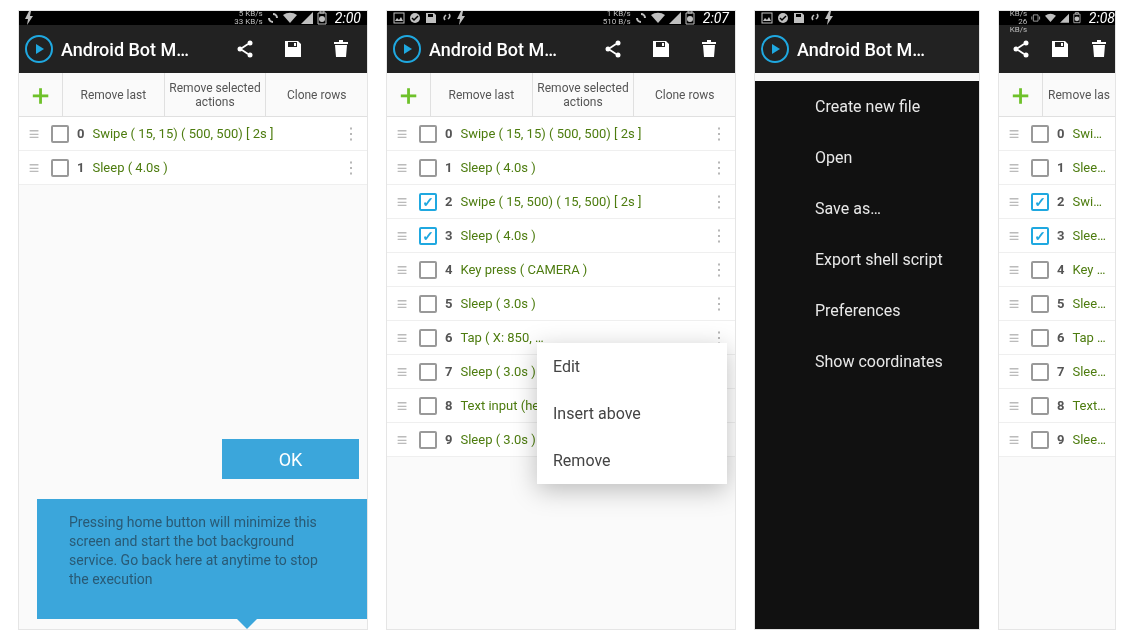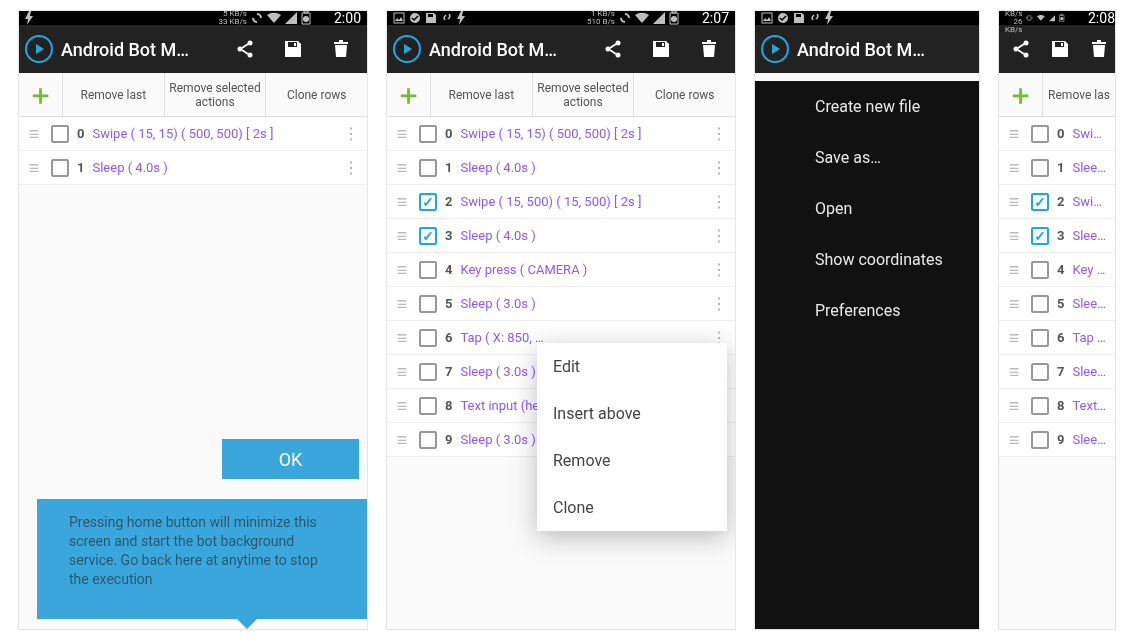--- a/index.html
+++ b/index.html
@@ -31,21 +31,21 @@
     color: #bfbfbf;
     font-size: 10px;
     display: flex;
     align-items: center;
     justify-content: flex-end;
     padding: 0 6px;
     gap: 4px;
   }
   .status-bar .left { flex: 1; display: flex; align-items: center; gap: 4px; }
   .status-bar .kb { font-size: 8px; line-height: 8px; text-align: right; }
-  .status-bar .clock-time { font-size: 14px; color: #fff; margin-left: 19px; }
+  .status-bar .clock-time { font-size: 14px; color: #fff; margin-left: 4px; font-style: italic; }
   .status-bar svg { display:block; }
 
   
   .app-bar {
     background: #222;
     height: 48px;
     display: flex;
     align-items: center;
     padding: 0 6px;
     gap: 8px;
@@ -101,21 +101,21 @@
     display:flex; align-items:center; justify-content:center; cursor:pointer;
     flex-shrink:0;
   }
   .cb.checked {
     border-color:#1fa8e0;
   }
   .cb.checked::after {
     content:"✓"; color:#1fa8e0; font-size:14px; font-weight:bold; line-height:1;
   }
   .idx { font-weight:bold; color:#555; }
-  .action-text { flex:1; white-space:nowrap; overflow:hidden; text-overflow:ellipsis; color:#8b5cf6;}
+  .action-text { flex:1; white-space:nowrap; overflow:hidden; text-overflow:ellipsis; color:#4d7c0f;}
   .ov-btn { width:20px; color:#aaa; text-align:center; cursor:pointer; font-size:16px; }
 
   
   .context-menu {
     position:absolute; right:8px; top:332px; width:190px; background:#fff;
     box-shadow: 0 6px 24px rgba(0,0,0,0.25); z-index:10;
   }
   .context-menu .item {
     padding: 14px 16px; font-size:16px; color:#444; cursor:pointer;
   }
@@ -381,21 +381,20 @@
         <span class="idx">9</span>
         <span class="action-text">Sleep ( 3.0s )</span>
         <div class="ov-btn">⋮</div>
       </div>
     </div>
 
   <div class="context-menu" id="ctxmenu">
       <div class="item">Edit</div>
       <div class="item">Insert above</div>
       <div class="item">Remove</div>
-      <div class="item">Clone</div>
     </div>
 </div>
 
 <div class="phone" style="width:226px">
   <div class="status-bar">
     <div class="left" style="gap:4px">
       <svg width="12" height="12" viewBox="0 0 12 12">
           <rect x="1" y="1" width="10" height="10" fill="none" stroke="#bfbfbf"></rect>
           <path fill="#bfbfbf" d="M2 9l2-3 2 2 2-3 2 4z"></path>
         </svg>
@@ -417,24 +416,25 @@
   <div class="app-bar">
     <div class="play-badge">
         <svg width="12" height="12" viewBox="0 0 12 12">
           <path fill="#1fa8e0" d="M3 1l8 5-8 5z"></path>
         </svg>
       </div>
     <div class="app-title">Android Bot M…</div>
   </div>
   <div class="drawer" id="drawer">
       <div class="item">Create new file</div>
+      <div class="item">Open</div>
       <div class="item">Save as…</div>
-      <div class="item">Open</div>
+      <div class="item">Export shell script</div>
+      <div class="item">Preferences</div>
       <div class="item">Show coordinates</div>
-      <div class="item">Preferences</div>
     </div>
 </div>
 
 <div class="phone thin">
   <div class="status-bar">
     <div class="kb">
       <div>13 KB/s</div>
         <div>26 KB/s</div>
     </div>
     <svg width="12" height="12" viewBox="0 0 12 12">

